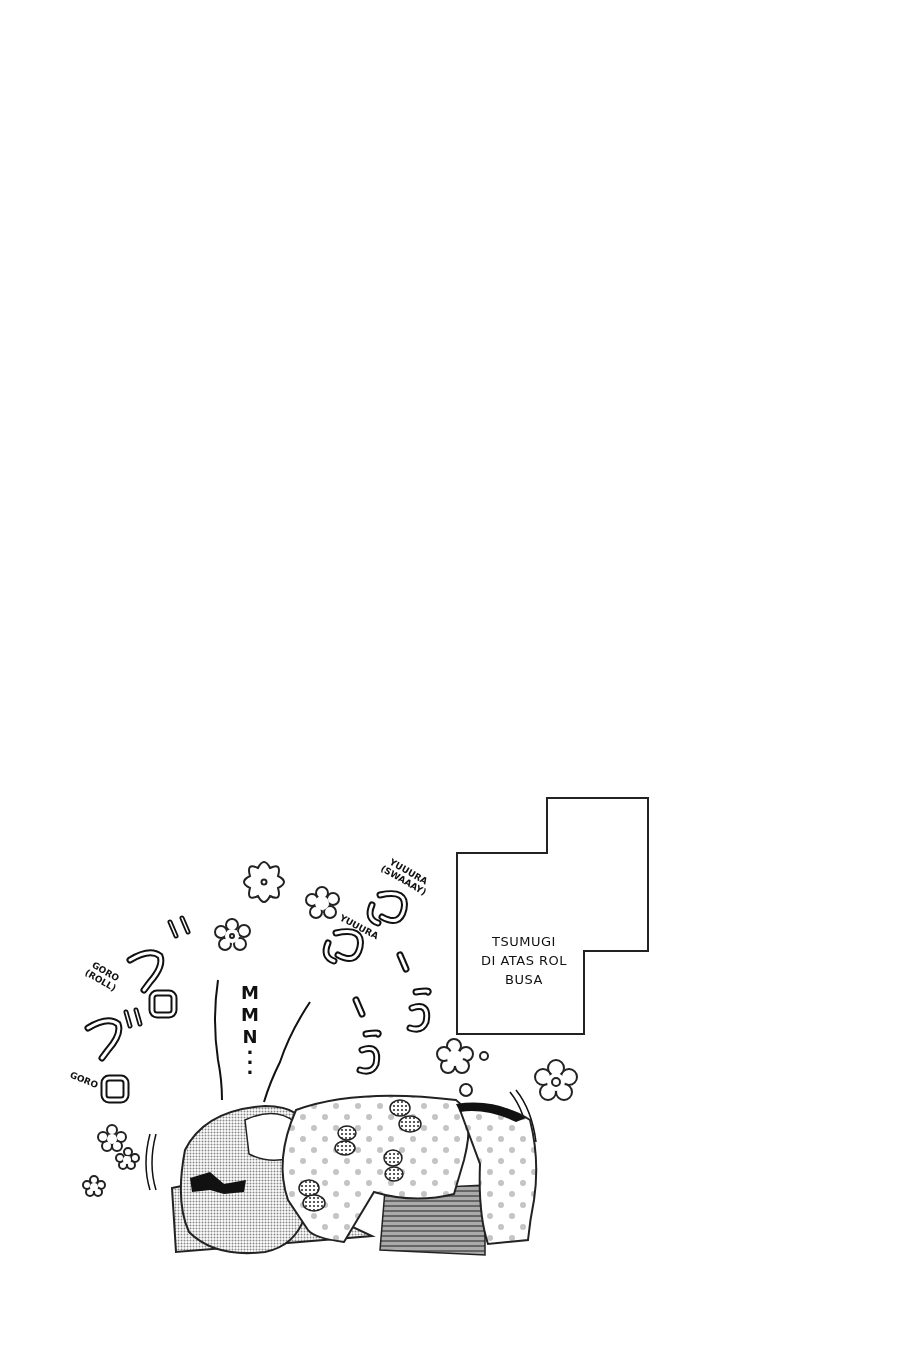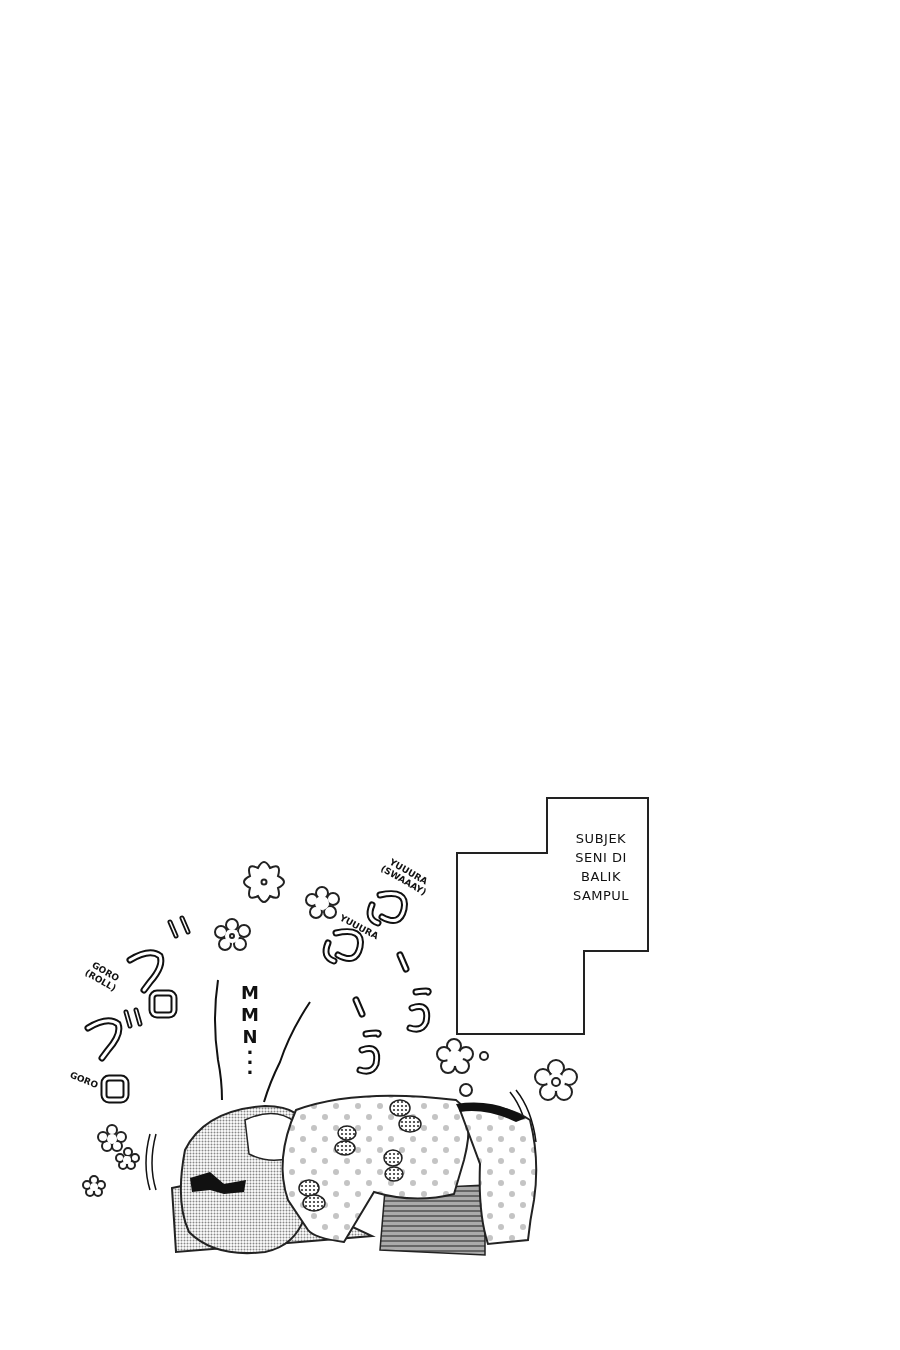--- a/index.html
+++ b/index.html
@@ -10,25 +10,24 @@
     .sfx-small { position: absolute; font-family: "DejaVu Sans", sans-serif; font-size: 9px; line-height: 10px; text-align: center; color: #111; font-weight: bold; }
     .mmn { position: absolute; font-family: "DejaVu Sans", sans-serif; font-weight: bold; font-size: 18px; line-height: 22px; text-align: center; width: 24px; color: #111; }
   </style>
 </head>
 <body>
 
 <div class="abs caption-box" style="left:455px; top:796px; width:196px; height:240px;">
   <svg width="196" height="240" viewBox="0 0 196 240">
     <path d="M92,2 L193,2 L193,155 L129,155 L129,238 L2,238 L2,57 L92,57 Z" fill="#fff" stroke="#222" stroke-width="2"></path>
   </svg>
-  <div class="caption-text" style="left:100px; top:33px; width:92px;">
-    <div>SUBJEK</div>
-    <div>SENI DI</div>
-    <div>BALIK</div>
-    <div>SAMPUL</div>
+  <div class="caption-text" style="left:8px; top:136px; width:122px;">
+    <div>TSUMUGI</div>
+    <div>DI ATAS ROL</div>
+    <div>BUSA</div>
   </div>
 </div>
 
 <div class="sfx-small" style="left:80px; top:966px; width:46px; transform:rotate(30deg);">
   <div>GORO</div>
   <div>(ROLL)</div>
 </div>
 <div class="sfx-small" style="left:64px; top:1075px; width:40px; transform:rotate(22deg);">GORO</div>
 <div class="sfx-small" style="left:378px; top:866px; width:56px; transform:rotate(30deg);">
   <div>YUUURA</div>

